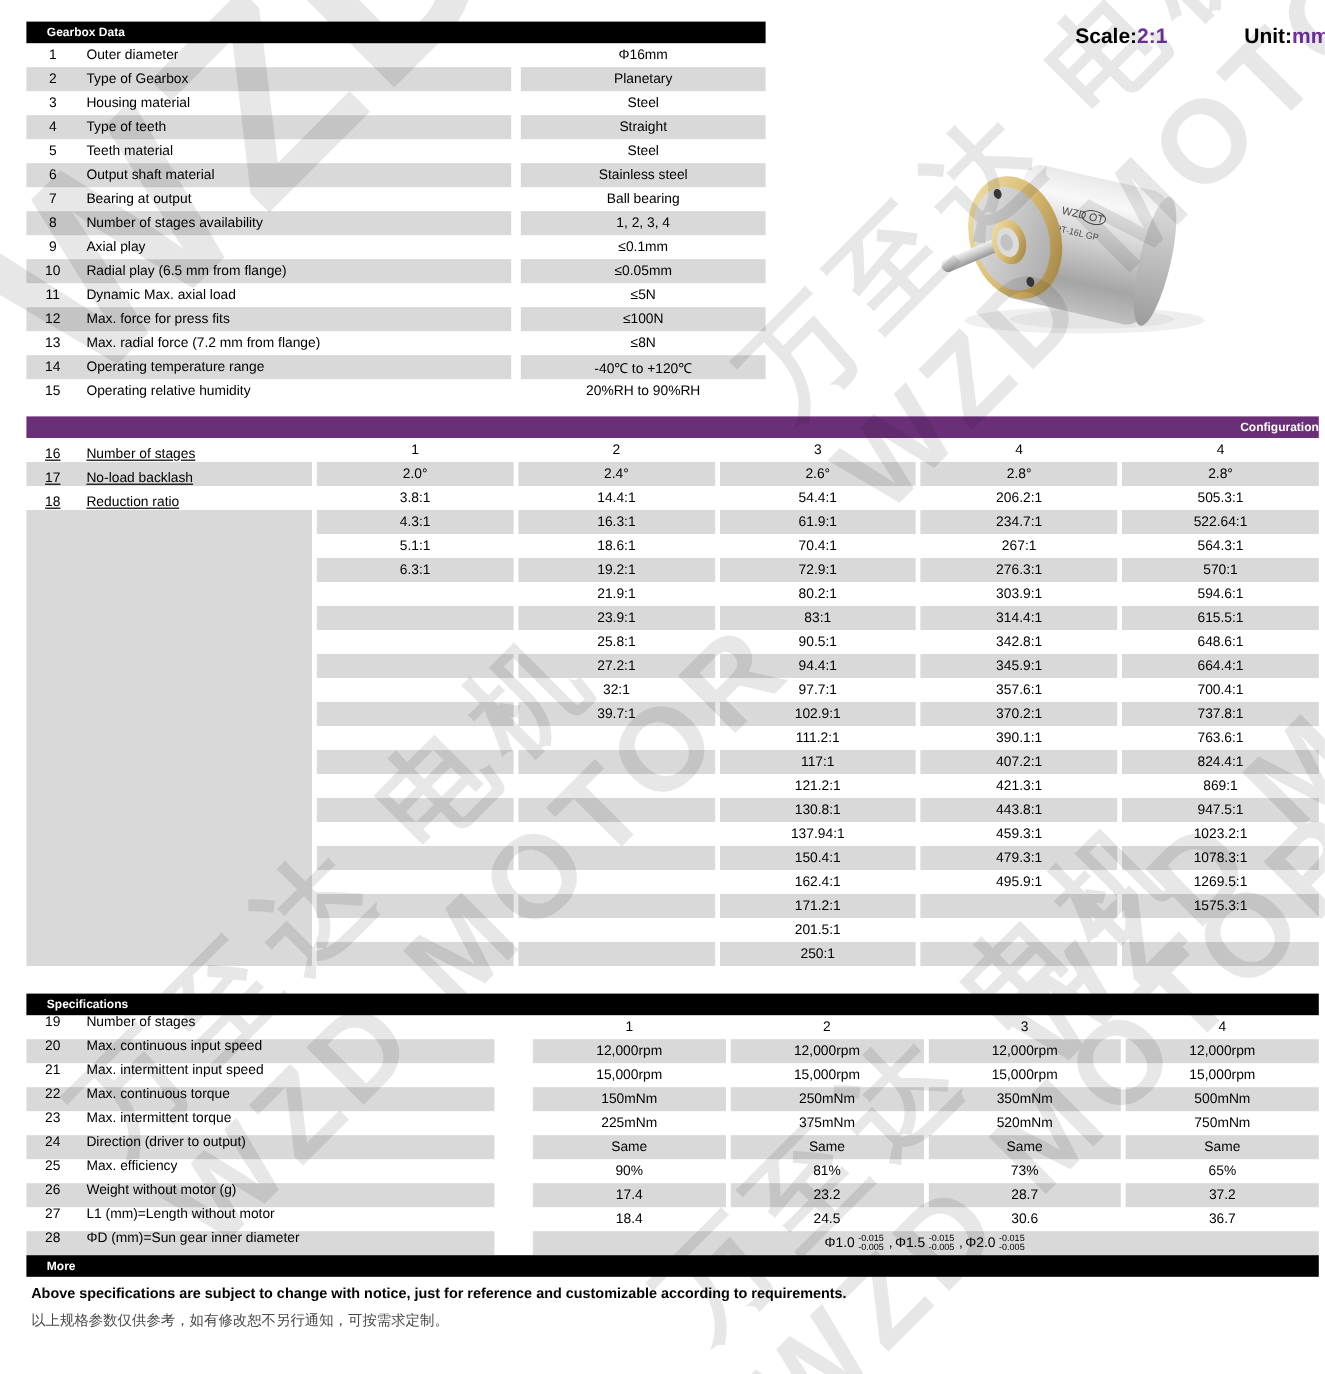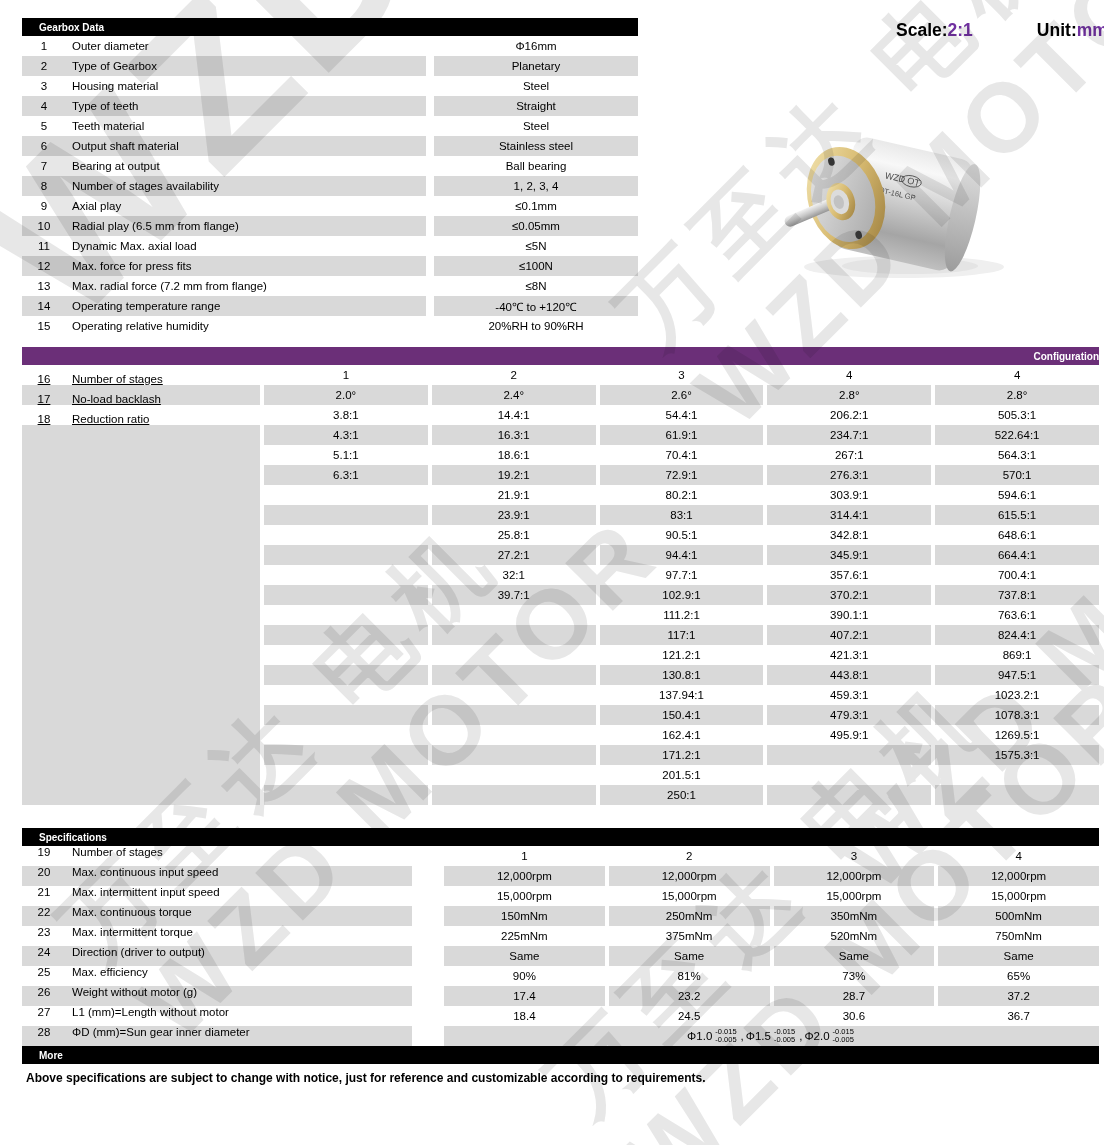--- a/index.html
+++ b/index.html
@@ -627,15 +627,16 @@
           </div>
         </div>
       </div>
   </section>
 
   <section class="tbl more">
     <div class="bar black">
       <span>More</span>
     </div>
     <p class="more-en">Above specifications are subject to change with notice, just for reference and customizable according to requirements.</p>
+    <p class="more-zh">以上规格参数仅供参考，如有修改恕不另行通知，可按需求定制。</p>
   </section>
 
 </div>
 
 </body></html>

